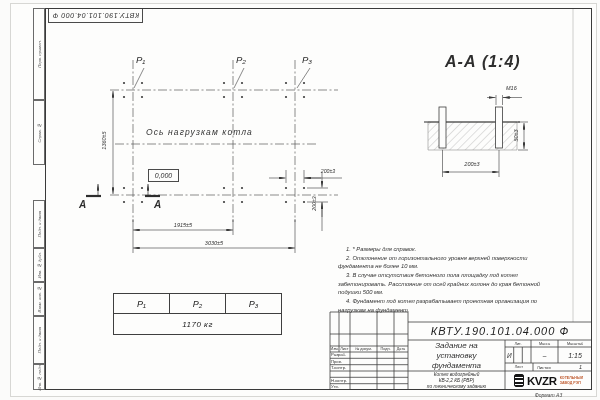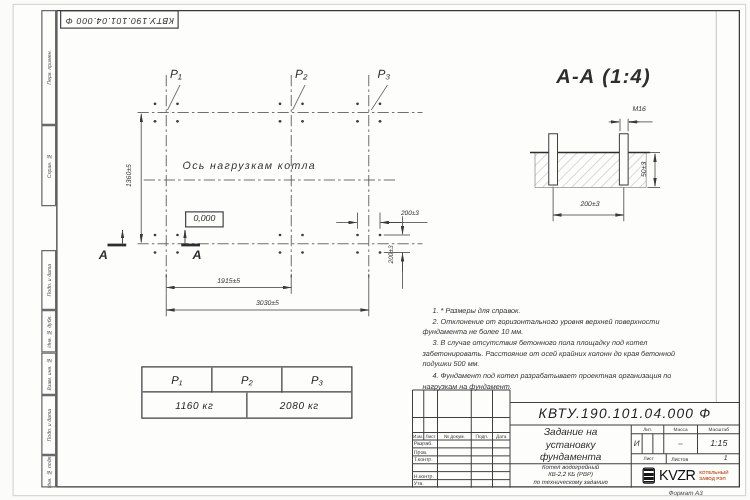--- a/index.html
+++ b/index.html
@@ -23,21 +23,21 @@
   .ltable { border:1px solid #3f3f3f; background:transparent; }
   .lrow { display:flex; height:20px; }
   .lrow > div { flex:1; border-right:1px solid #3f3f3f; display:flex; align-items:center; justify-content:center; font-style:italic; color:#222; }
   .lrow > div:last-child { border-right:none; }
   .lrow.hdr > div { border-bottom:1px solid #3f3f3f; font-size:9px; }
   .lrow.val > div { font-size:8px; letter-spacing:.5px; }
   .tbt { font-size:4.2px; color:#333; line-height:1; display:flex; align-items:center; }
   .tbh { font-size:3.8px; color:#333; display:flex; align-items:center; justify-content:center; text-align:center; }
   .logo-mark { width:10px; height:13px; border-radius:2px; border:0.5px solid #161616;
     background:repeating-linear-gradient(to bottom,#161616 0 2.1px,#ffffff 2.1px 3.3px); }
-  .logo-word { font-size:11.5px; font-weight:normal; letter-spacing:-0.4px; color:#111; }
+  .logo-word { font-size:11.5px; font-weight:bold; letter-spacing:-0.4px; color:#111; }
   .logo-cap { font-size:3.6px; font-weight:bold; color:#bf5a2e; line-height:1.2; white-space:nowrap; }
 </style>
 </head>
 <body>
 
 <div id="root">
 
   <div class="ab sheet-edge"></div>
 
   <svg class="ab linework" viewBox="0 0 600 400">
@@ -224,22 +224,21 @@
     <p>4. Фундамент под котел разрабатывает проектная организация по нагрузкам на фундамент.</p>
   </div>
 
   <div class="ab ltable" style="left:113px;top:293px;width:169px;">
     <div class="lrow hdr">
       <div>Р₁</div>
       <div>Р₂</div>
       <div>Р₃</div>
     </div>
     <div class="lrow val">
-      <div>1160 кг</div>
-      <div>2080 кг</div>
+      <div>1170 кг</div>
     </div>
   </div>
 
   <div class="ab ctr it" style="left:410px;top:323px;width:180px;height:15px;font-size:11px;letter-spacing:1px;color:#222;">КВТУ.190.101.04.000 Ф</div>
 
   <div class="ab tbh" style="left:330px;top:346px;width:9px;height:6px;">Изм.</div>
   <div class="ab tbh" style="left:339px;top:346px;width:11px;height:6px;">Лист</div>
   <div class="ab tbh" style="left:350px;top:346px;width:27px;height:6px;">№ докум.</div>
   <div class="ab tbh" style="left:377px;top:346px;width:17px;height:6px;">Подп.</div>
   <div class="ab tbh" style="left:394px;top:346px;width:14px;height:6px;">Дата</div>

